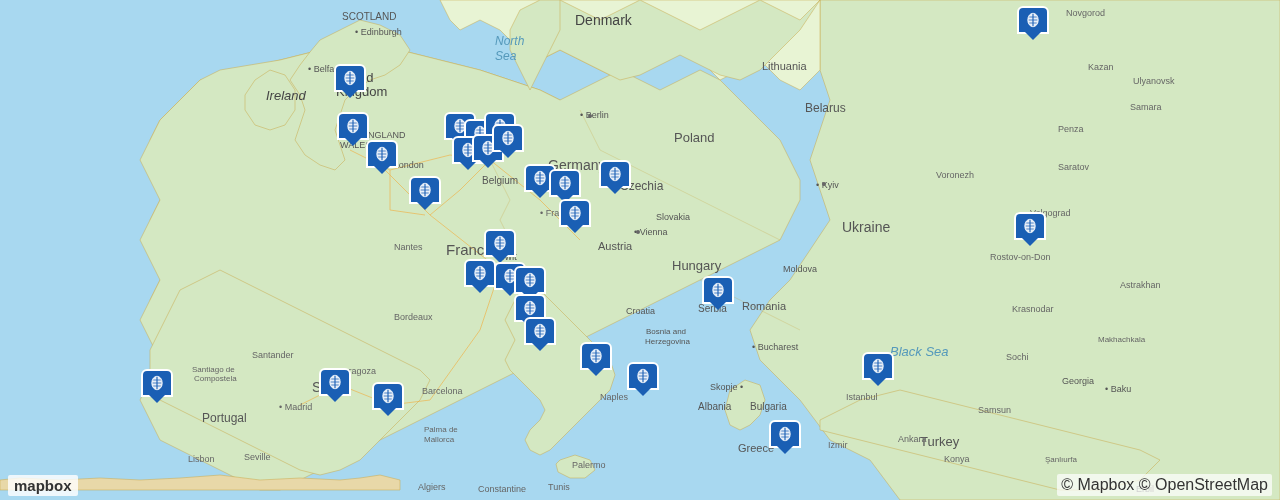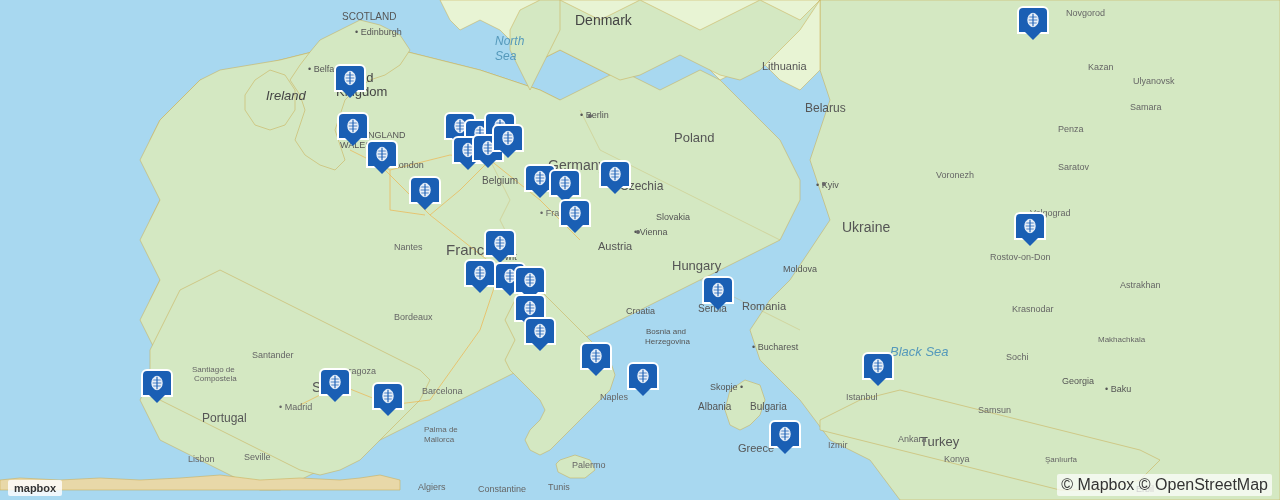--- a/index.html
+++ b/index.html
@@ -28,21 +28,21 @@
       color: #333;
       background: rgba(255,255,255,0.7);
       padding: 2px 4px;
       border-radius: 2px;
     }
 
     .map-logo {
       position: absolute;
       bottom: 4px;
       left: 8px;
-      font-size: 11px;
+      font-size: 15px;
       font-weight: bold;
       color: #333;
       background: rgba(255,255,255,0.8);
       padding: 2px 6px;
       border-radius: 2px;
     }
 
     
     .map-marker {
       position: absolute;

